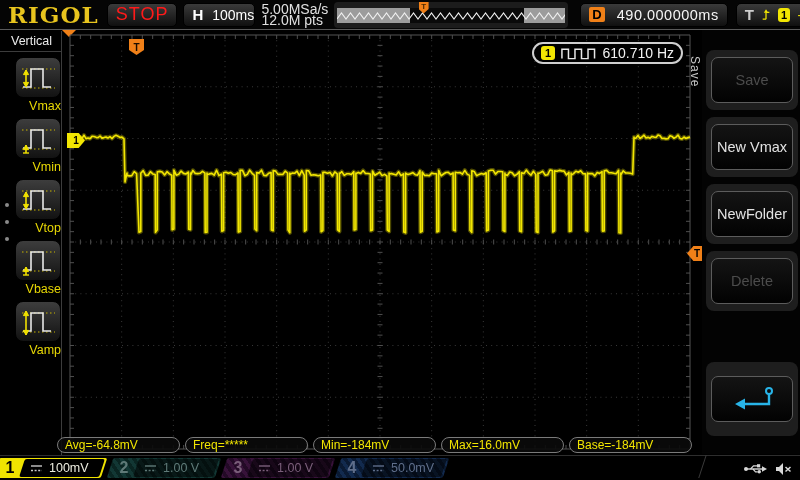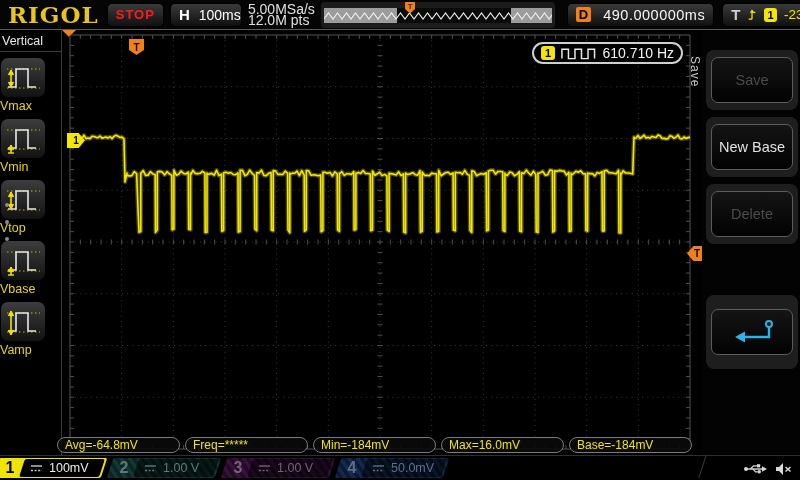--- a/index.html
+++ b/index.html
@@ -6,21 +6,21 @@
   *{box-sizing:border-box;font-family:"Liberation Sans",sans-serif;}
   .screen{position:relative;width:800px;height:480px;background:#000;overflow:hidden;}
 
   
   .topbar{position:absolute;top:0;left:0;width:800px;height:30px;background:#050505;
     border-bottom:1px solid #5a5a5a;display:flex;align-items:center;}
   .brand{font-family:"DejaVu Serif",serif;font-weight:bold;font-size:23px;color:#e8c41e;
     margin:0 8px 0 8px;letter-spacing:1px;}
   .tb-box{background:linear-gradient(#3a3a3a,#101010);border:1px solid #000;border-radius:5px;
     height:24px;display:flex;align-items:center;padding:0 8px;}
-  .stop-btn{color:#ff1a1a;font-weight:bold;font-size:13px;letter-spacing:1px;margin-right:6px;}
+  .stop-btn{color:#ff1a1a;font-weight:normal;font-size:18px;letter-spacing:1px;margin-right:6px;}
   .h-box{margin-right:4px;gap:9px;width:72px;}
   .h-label{color:#fff;font-weight:bold;font-size:15px;}
   .h-value{color:#fff;font-size:14px;}
   .rate-box{color:#e0e0e0;font-size:14px;line-height:11px;margin:0 6px 0 2px;white-space:nowrap;}
   .membar-frame{position:relative;width:234px;height:26px;background:#1c1c1c;border-radius:4px;
     padding:6px 3px 3px 3px;margin-right:12px;}
   .membar{position:relative;width:228px;height:15px;background:#9c9c9c;overflow:hidden;}
   .mem-window{position:absolute;top:0;bottom:0;background:#0a0a0a;}
   .membar svg{position:absolute;left:0;top:0;}
   .mem-trig{position:absolute;top:0;width:10px;height:12px;background:#f08018;
@@ -31,22 +31,22 @@
   .d-value{color:#f5f5f5;font-size:14.5px;letter-spacing:.5px;text-align:right;}
   .t-box{gap:7px;margin-left:auto;margin-right:5px;width:118px;}
   .t-label{color:#cfcfcf;font-weight:bold;font-size:15px;}
   .ch-badge{background:#f2e602;color:#000;font-weight:bold;font-size:11px;border-radius:3px;
     width:15px;height:14px;display:flex;align-items:center;justify-content:center;}
   .t-level{color:#f2e602;font-size:13.5px;}
 
   
   .left-menu{position:absolute;left:0;top:31px;width:62px;height:424px;background:#000;
     border-right:1px solid #3c3c3c;}
-  .lm-title{color:#ececec;font-size:12.5px;padding:3px 0 3px 2px;border-bottom:1px solid #3c3c3c;}
-  .vm-item{width:100%;display:flex;flex-direction:column;align-items:flex-start;margin-top:5px;cursor:default;}
+  .lm-title{color:#ececec;font-size:12.5px;padding:3px 0 3px 11px;border-bottom:1px solid #3c3c3c;}
+  .vm-item{width:100%;display:flex;flex-direction:column;align-items:flex-end;margin-top:5px;cursor:default;}
   .vm-btn{width:46px;height:41px;background:linear-gradient(#3d3d3d,#121212);border:1px solid #000;
     border-radius:8px;display:flex;align-items:center;justify-content:center;}
   .vm-label{color:#e8d804;font-size:12.5px;margin-top:1px;}
   .lm-dots{position:absolute;left:5px;top:172px;display:flex;flex-direction:column;gap:13px;}
   .lm-dots i{width:4px;height:4px;border-radius:50%;background:#8a8a8a;}
 
   
   .display{position:absolute;left:62px;top:30px;width:640px;height:424px;overflow:visible;}
   .display svg.layer{position:absolute;left:0;top:0;}
   .mk{position:absolute;display:flex;align-items:center;justify-content:center;
@@ -248,21 +248,24 @@
     <div class="meas-pill">Base=-184mV</div>
   </div>
 
   <aside class="right-menu">
     <div class="rm-tab">Save</div>
     <div class="rm-col">
       <div class="rm-slot">
         <div class="rm-btn disabled">Save</div>
       </div>
       <div class="rm-slot">
-        <div class="rm-btn">New Base</div>
+        <div class="rm-btn">New Vmax</div>
+      </div>
+      <div class="rm-slot">
+        <div class="rm-btn">NewFolder</div>
       </div>
       <div class="rm-slot">
         <div class="rm-btn disabled">Delete</div>
       </div>
       <div class="rm-slot return">
         <div class="rm-btn">
           <svg width="46" height="28" viewBox="0 0 46 28">
             <path d="M40,9 V19 H14" stroke="#28b4e8" stroke-width="2.4" fill="none"></path>
             <circle cx="40" cy="6" r="3" stroke="#28b4e8" stroke-width="2" fill="none"></circle>
             <path d="M16,19 L6,19 M16,13.5 L6,19 L16,24.5 z" fill="#28b4e8"></path>

